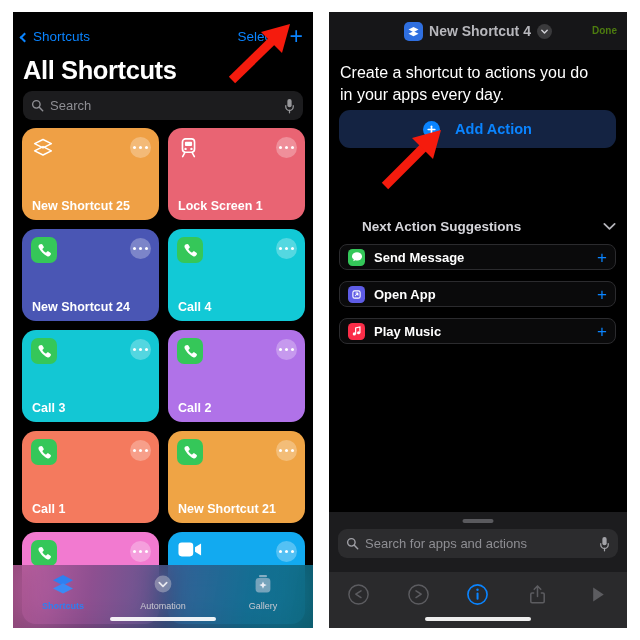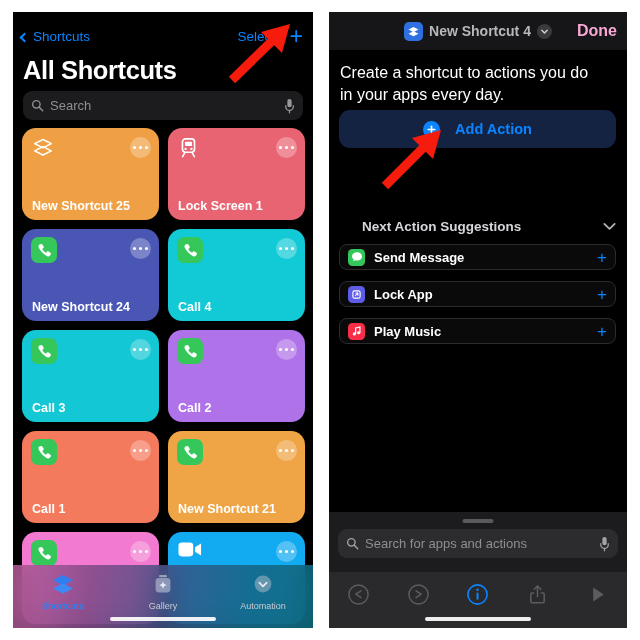--- a/index.html
+++ b/index.html
@@ -132,21 +132,21 @@
     display: flex; align-items: center; justify-content: center;
   }
   .r-title { color: #b7b7bc; font-size: 14px; font-weight: bold; }
   .r-chev {
     width: 15px; height: 15px; border-radius: 50%;
     background: #3a3a3c;
     display: flex; align-items: center; justify-content: center;
   }
   .r-done {
     position: absolute; right: 10px; top: 0; line-height: 38px;
-    color: #f9a8d4; font-size: 16px; font-weight: bold;
+    color: #4d7c0f; font-size: 10px; font-weight: bold;
   }
   .r-desc {
     position: absolute; left: 11px; top: 50px; width: 262px;
     color: #ffffff; font-size: 16px; line-height: 22px;
   }
   .add-action {
     position: absolute; left: 10px; top: 98px;
     width: 277px; height: 38px;
     background: #142342; border-radius: 11px;
     display: flex; align-items: center; justify-content: center; gap: 15px;
@@ -389,32 +389,32 @@
     <div class="tabbar">
       <div class="tab active">
         <svg width="26" height="22" viewBox="0 0 26 22">
           <path d="M13 2 L23 7.2 L13 12.4 L3 7.2 Z" fill="#2f7ff0"></path>
           <path d="M13 10.2 L23 15.4 L13 20.6 L3 15.4 Z" fill="#3a8bf5"></path>
         </svg>
         <span class="tlab">Shortcuts</span>
       </div>
       <div class="tab">
         <svg width="26" height="22" viewBox="0 0 26 22">
+          <circle cx="13" cy="11" r="8.4" fill="rgba(200,200,210,0.45)"></circle>
+          <path d="M9.3 9.6 L13 13.3 L16.7 9.6" fill="none" stroke="#e8e8ee" stroke-width="1.7" stroke-linecap="round" stroke-linejoin="round"></path>
+        </svg>
+        <span class="tlab">Automation</span>
+      </div>
+      <div class="tab">
+        <svg width="26" height="22" viewBox="0 0 26 22">
           <rect x="9" y="2" width="8" height="2.2" rx="1" fill="rgba(210,215,225,0.6)"></rect>
           <rect x="5.6" y="5" width="14.8" height="14.4" rx="3.4" fill="rgba(200,208,222,0.55)"></rect>
           <path d="M13 8.4 l1.1 2.6 2.6 1.1 -2.6 1.1 -1.1 2.6 -1.1 -2.6 -2.6 -1.1 2.6 -1.1 Z" fill="#e9edf5"></path>
         </svg>
         <span class="tlab">Gallery</span>
-      </div>
-      <div class="tab">
-        <svg width="26" height="22" viewBox="0 0 26 22">
-          <circle cx="13" cy="11" r="8.4" fill="rgba(200,200,210,0.45)"></circle>
-          <path d="M9.3 9.6 L13 13.3 L16.7 9.6" fill="none" stroke="#e8e8ee" stroke-width="1.7" stroke-linecap="round" stroke-linejoin="round"></path>
-        </svg>
-        <span class="tlab">Automation</span>
       </div>
       <div class="home-ind"></div>
     </div>
   </div>
 
   <div class="phone" id="phone-right">
 
     <div class="r-header">
       <div class="r-title-wrap">
         <span class="r-sc-icon">
@@ -464,21 +464,21 @@
           <span class="sug-label">Send Message</span>
           <span class="sug-plus">+</span>
         </div>
         <div class="sug-row">
           <span class="sug-ico" style="background:#5e5ce6">
             <svg width="11" height="11" viewBox="0 0 14 14">
               <rect x="2.4" y="2.4" width="9.2" height="9.2" rx="2.2" fill="none" stroke="#ffffff" stroke-width="1.4"></rect>
               <path d="M5.4 8.6 L8.8 5.2 M6.2 5.2 h2.6 v2.6" fill="none" stroke="#ffffff" stroke-width="1.3" stroke-linecap="round" stroke-linejoin="round"></path>
             </svg>
           </span>
-          <span class="sug-label">Lock App</span>
+          <span class="sug-label">Open App</span>
           <span class="sug-plus">+</span>
         </div>
         <div class="sug-row">
           <span class="sug-ico" style="background:#fa2d48">
             <svg width="11" height="12" viewBox="0 0 12 14">
               <path d="M5 10.2V3.4l5-1.1v6.6" fill="none" stroke="#ffffff" stroke-width="1.4" stroke-linecap="round"></path>
               <circle cx="3.4" cy="10.4" r="1.8" fill="#ffffff"></circle>
               <circle cx="8.4" cy="9.1" r="1.8" fill="#ffffff"></circle>
             </svg>
           </span>

